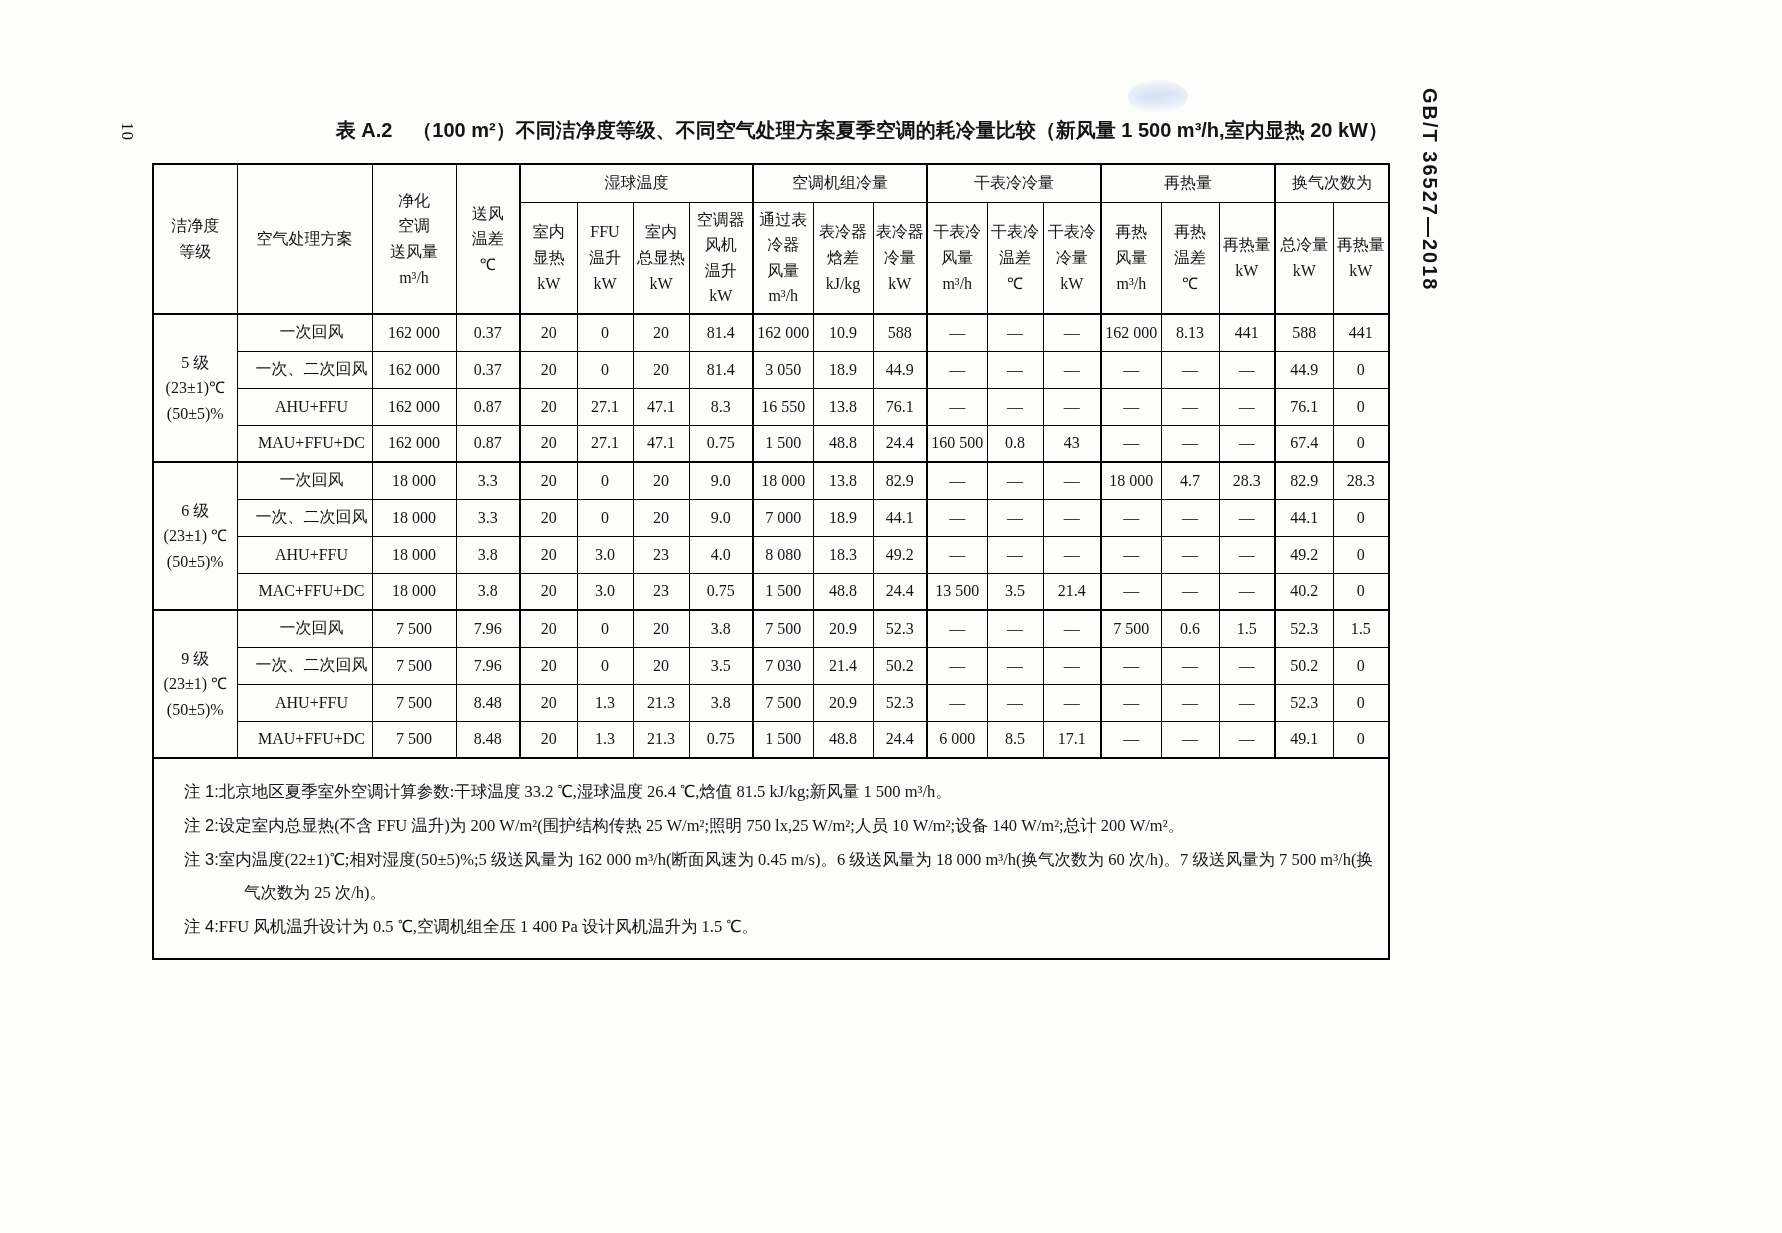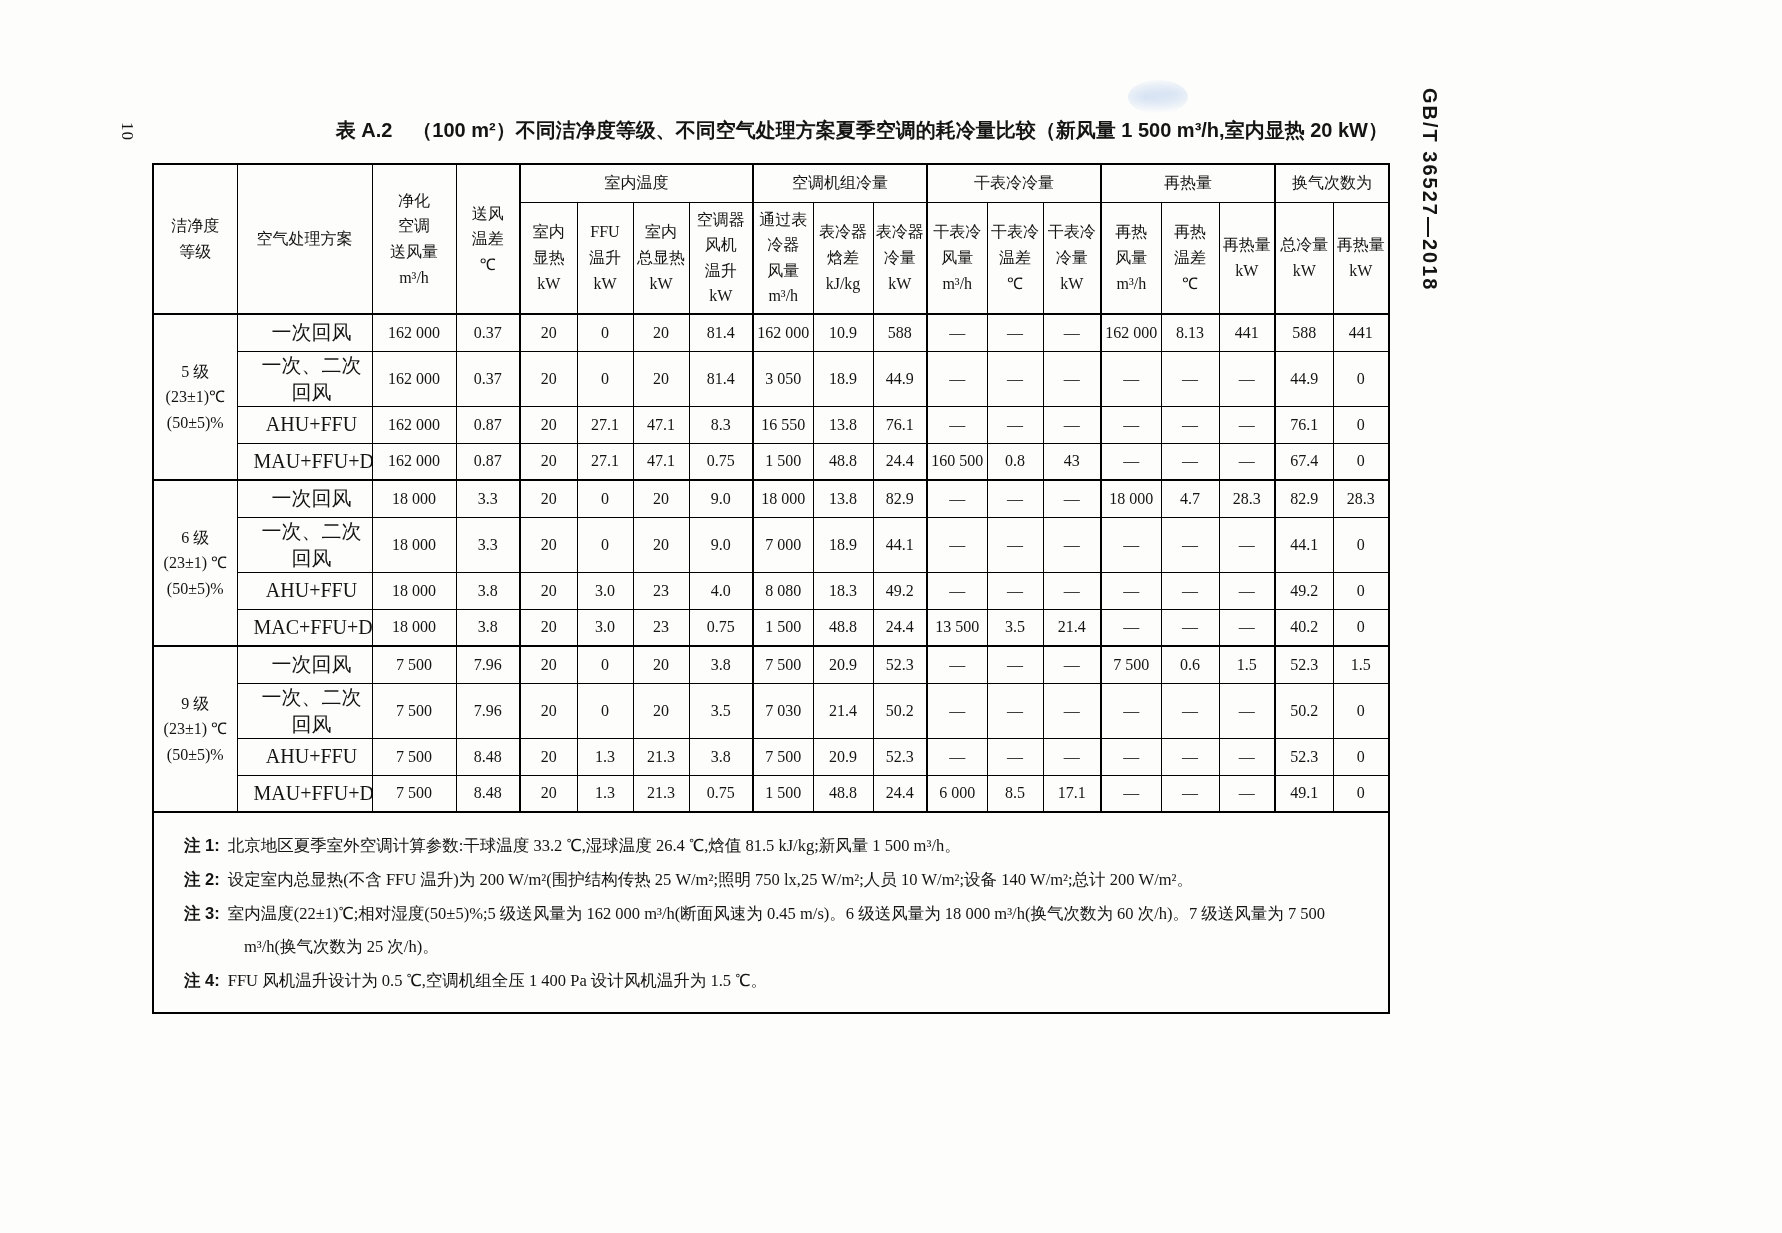--- a/index.html
+++ b/index.html
@@ -40,38 +40,37 @@
     text-align:center; vertical-align:middle;
     font-size:16px; font-weight:normal;
     padding:0 2px;
     overflow:hidden;
   }
   .tbl tr.h1 th { height:38px; }
   .tbl tr.h2 th { height:112px; }
   .tbl tbody td { height:37px; }
   .hline { line-height:1.6; }
   td.level { line-height:1.9; font-size:16px; }
-  td.scheme { font-size:20px;padding-left:16px; }
+  td.scheme { font-size:16px;padding-left:16px; }
   .gs { border-left:2px solid #000 !important; }
   tr.group-start td, tr.group-start th { border-top:2px solid #000; }
   td.notes-cell {
     text-align:left; vertical-align:top;
     padding:16px 14px 14px 30px;
     height:172px;
     border-top:2px solid #000;
   }
   .note {
     font-size:16.5px; line-height:2.05;
     padding-left:60px; text-indent:-60px;
     white-space:normal;
   }
   .note .nlab {
-    font-weight:bold;
+    font-weight:normal;
     font-family:"Liberation Sans", sans-serif;
-    margin-right:8px;
   }
   
   .smudge {
     position:absolute; left:1128px; top:80px; width:60px; height:34px;
     background:radial-gradient(ellipse at 30% 50%, rgba(160,190,230,.35), rgba(160,190,230,0) 70%),
                radial-gradient(ellipse at 75% 40%, rgba(160,190,230,.3), rgba(160,190,230,0) 70%);
     border-radius:50%;
   }
 </style>
 </head>
@@ -118,21 +117,21 @@
             <div class="hline">净化</div>
             <div class="hline">空调</div>
             <div class="hline">送风量</div>
             <div class="hline">m³/h</div>
           </th>
           <th rowspan="2">
             <div class="hline">送风</div>
             <div class="hline">温差</div>
             <div class="hline">℃</div>
           </th>
-          <th class="gs" colspan="4">室内温度</th>
+          <th class="gs" colspan="4">湿球温度</th>
           <th class="gs" colspan="3">空调机组冷量</th>
           <th class="gs" colspan="3">干表冷冷量</th>
           <th class="gs" colspan="3">再热量</th>
           <th class="gs" colspan="2">换气次数为</th>
         </tr>
         <tr class="h2">
           <th class="gs">
             <div class="hline">室内</div>
             <div class="hline">显热</div>
             <div class="hline">kW</div>

